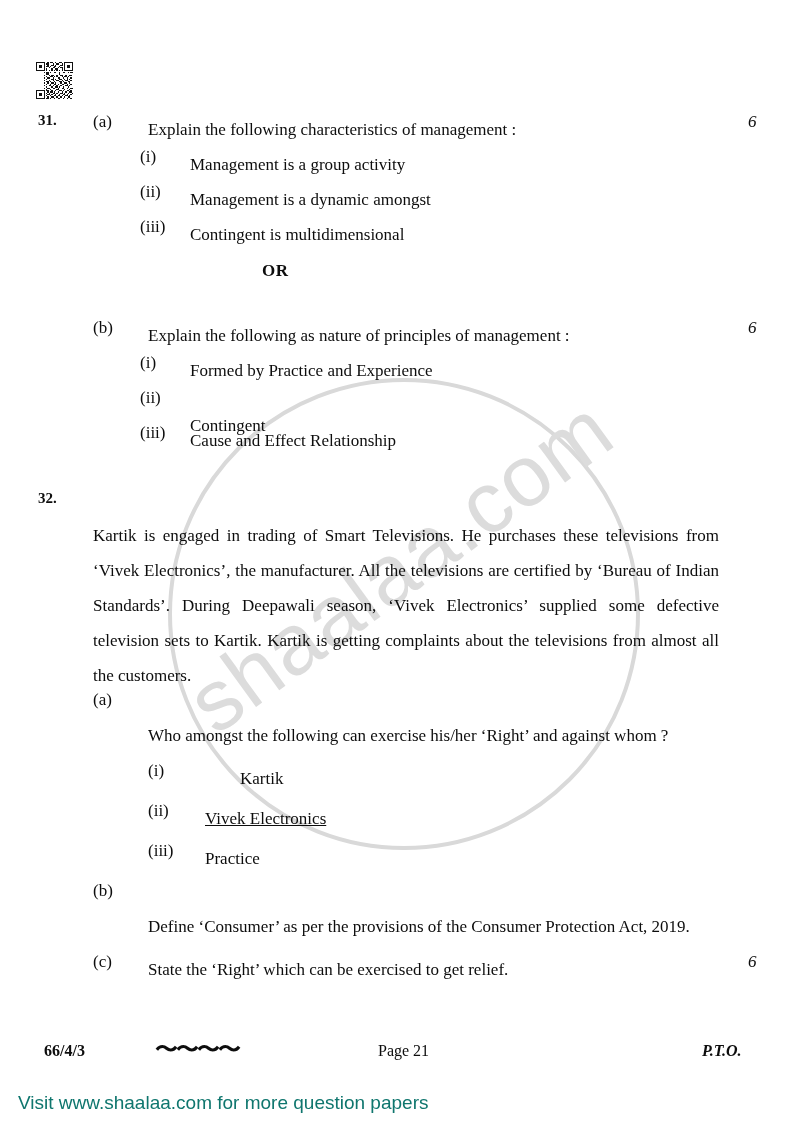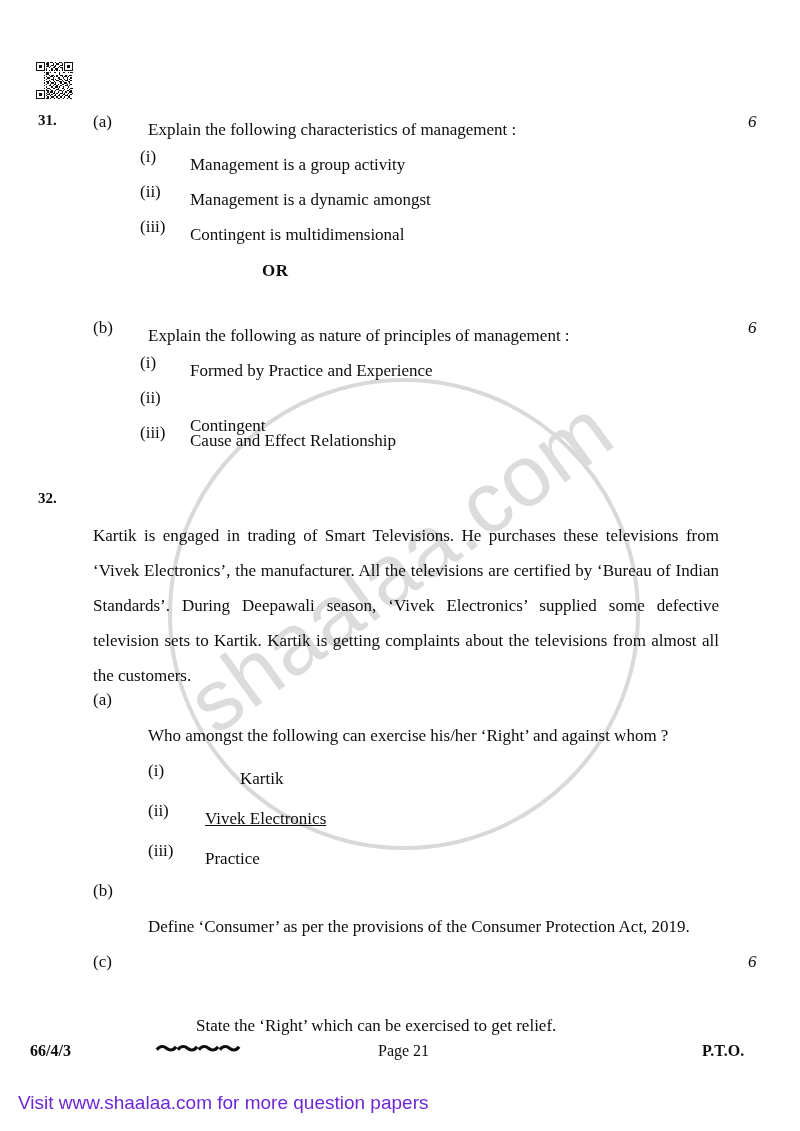--- a/index.html
+++ b/index.html
@@ -113,21 +113,21 @@
   .footer {
     position: absolute;
     left: 0;
     top: 1042px;
     width: 800px;
     height: 26px;
     font-size: 16px;
   }
   .footer-code {
     position: absolute;
-    left: 30px;
+    left: 44px;
     top: 0;
     font-weight: bold;
     font-size: 16px;
   }
   .footer-orn {
     position: absolute;
     left: 155px;
     top: -8px;
     font-weight: bold;
     font-size: 23px;
@@ -138,31 +138,32 @@
     position: absolute;
     left: 367px;
     top: 0;
     font-size: 16px;
     margin-left: 11px;
   }
   .footer-pto {
     position: absolute;
     left: 702px;
     top: 0;
+    font-style: italic;
     font-weight: bold;
     font-size: 16px;
   }
 
   .banner {
     position: absolute;
     left: 18px;
     top: 1092px;
     font-family: "Liberation Sans", "DejaVu Sans", sans-serif;
     font-size: 19px;
-    color: #6d28d9;
+    color: #0f766e;
   }
 </style>
 </head>
 <body>
 
 <div class="page">
 
   <div class="watermark"></div>
   <div class="watermark-text">shaalaa.com</div>
 
@@ -406,21 +407,21 @@
       <div class="romlabel" style="left:148px; top:801px;">(ii)</div>
       <div class="tb" style="left:205px; top:801px; width:500px;text-decoration:underline;">Vivek Electronics</div>
 
       <div class="romlabel" style="left:148px; top:841px;">(iii)</div>
       <div class="tb" style="left:205px; top:841px; width:500px;">Practice</div>
 
       <div class="sublabel" style="top:881px;">(b)</div>
       <div class="tb justify" style="left:148px; top:881px; width:571px;">Define ‘Consumer’ as per the provisions of the Consumer Protection Act, 2019.</div>
 
       <div class="sublabel" style="top:952px;">(c)</div>
-      <div class="tb" style="left:148px; top:1008px; width:571px;margin-left:48px;">State the ‘Right’ which can be exercised to get relief.</div>
+      <div class="tb" style="left:148px; top:952px; width:571px;">State the ‘Right’ which can be exercised to get relief.</div>
       <div class="marks" style="top:952px;">6</div>
     </div>
 
   </div>
 
   <div class="footer">
     <div class="footer-code">66/4/3</div>
     <div class="footer-orn">〜〜〜〜</div>
     <div class="footer-page">Page 21</div>
     <div class="footer-pto">P.T.O.</div>

